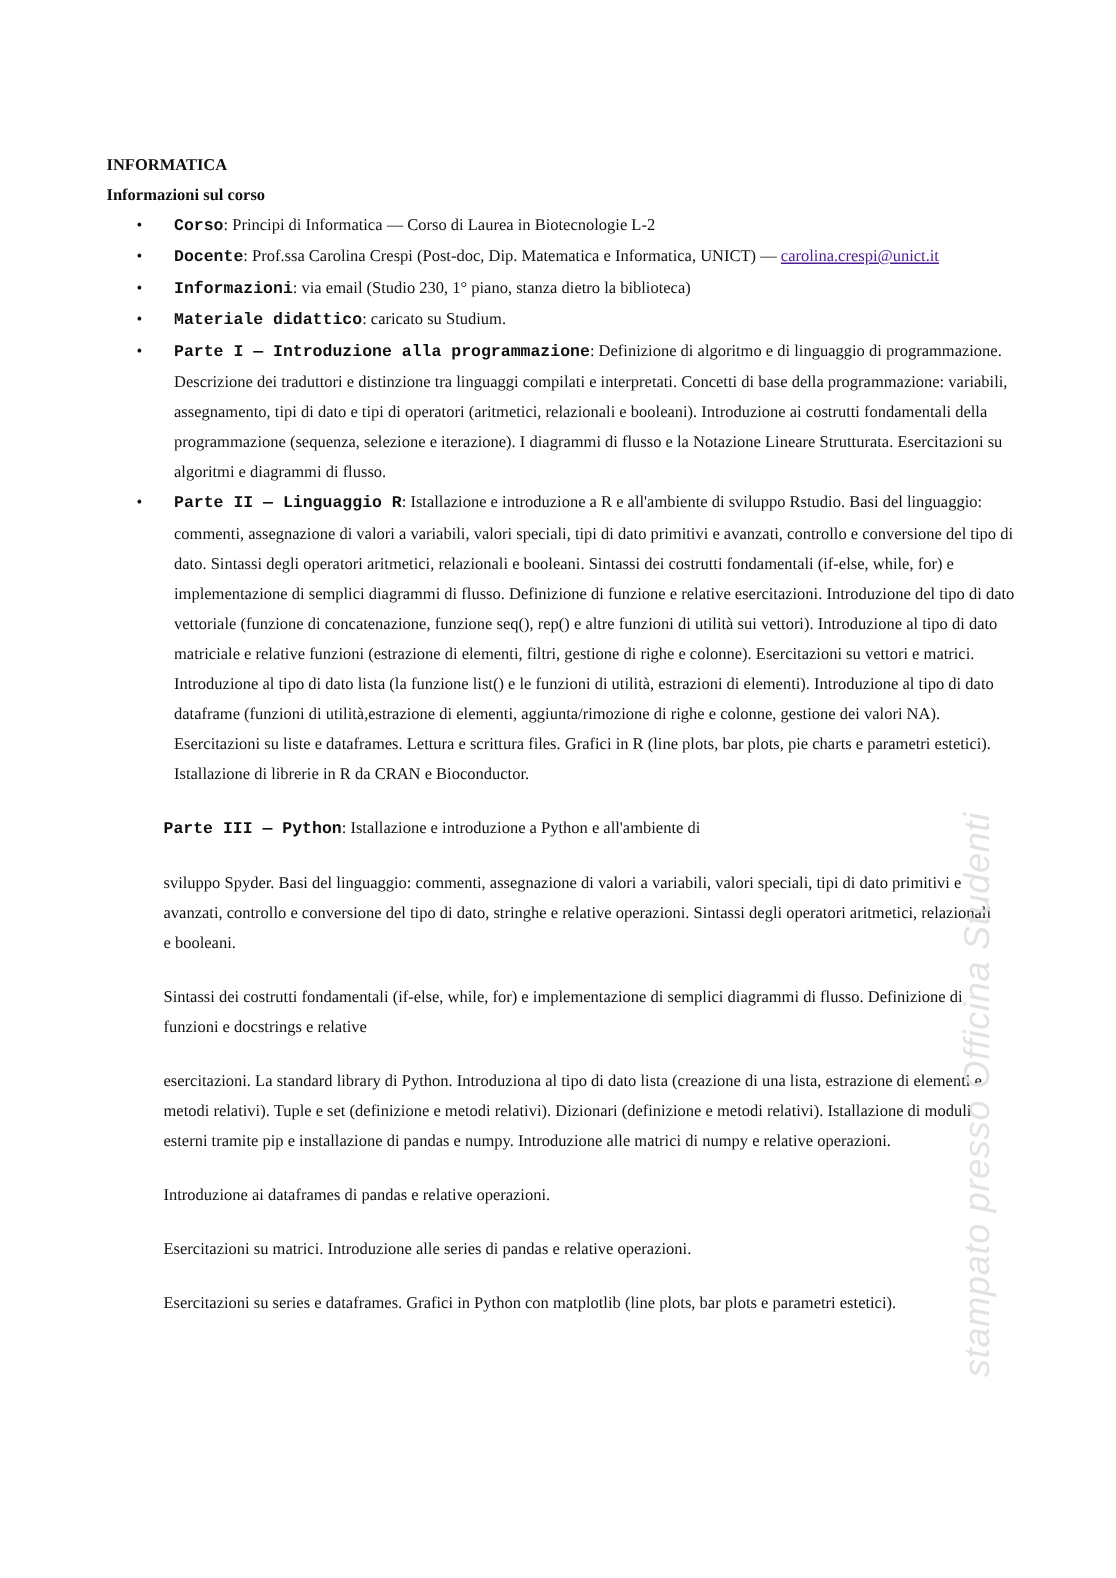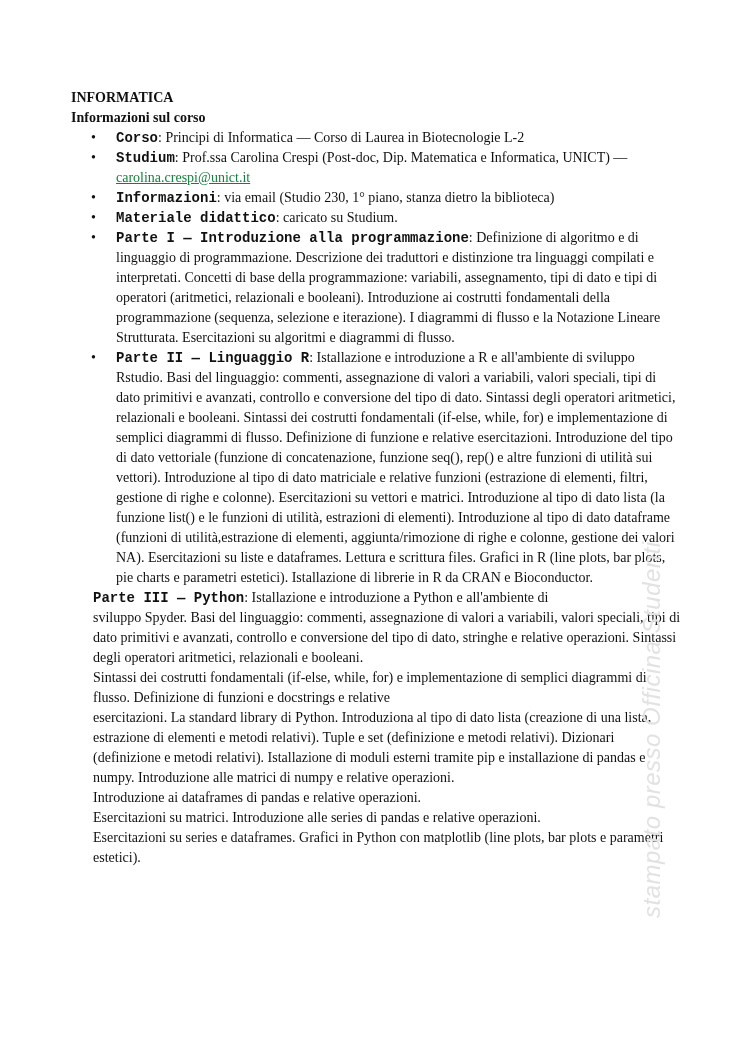--- a/index.html
+++ b/index.html
@@ -1,42 +1,42 @@
 <!DOCTYPE html>
 <html><head>
   <meta charset="utf-8">
   <style>
     html, body { margin: 0; padding: 0; background: #ffffff; }
     body { width: 744px; height: 1052px; position: relative; overflow: hidden;
       font-family: "Liberation Serif", "DejaVu Serif", serif; color: #111; }
-    .page { position: absolute; left: 71px; top: 88px; width: 610px;
-      font-size: 14px; line-height: 20px; }
+    .page { position: absolute; left: 71px; top: 100px; width: 610px;
+      font-size: 11px; line-height: 20px; }
     .h1 { font-weight: bold; }
     .h2 { font-weight: bold; }
     ul { list-style: none; margin: 0; padding: 0; }
     li { position: relative; padding-left: 45px; }
     li .bullet { position: absolute; left: 20px; top: 0; }
     .b { font-weight: bold; font-family: Liberation Mono, monospace; }
-    a.link { color: #15803d; text-decoration: underline; }
+    a.link { color: #4c1d95; text-decoration: underline; }
     .plain { padding-left: 22px; }
-    .plain p { margin: 0; }
+    .plain p { margin: 16px; }
     .watermark { position: absolute; left: 638px; top: 918px;
       transform: rotate(-90deg); transform-origin: left top;
       font-family: "Liberation Sans", "DejaVu Sans", sans-serif; font-style: italic;
       font-size: 24px; color: #e2e2e2; white-space: nowrap; letter-spacing: 0.5px; }
   </style>
 </head>
 <body>
 
 <div class="page">
   <div class="h1">INFORMATICA</div>
   <div class="h2">Informazioni sul corso</div>
   <ul>
     <li><span class="bullet">•</span><span class="b">Corso</span><span>: Principi di Informatica — Corso di Laurea in Biotecnologie L-2</span></li>
-    <li><span class="bullet">•</span><span class="b">Studium</span><span>: Prof.ssa Carolina Crespi (Post-doc, Dip. Matematica e Informatica, UNICT) — </span><a class="link">carolina.crespi@unict.it</a></li>
+    <li><span class="bullet">•</span><span class="b">Docente</span><span>: Prof.ssa Carolina Crespi (Post-doc, Dip. Matematica e Informatica, UNICT) — </span><a class="link">carolina.crespi@unict.it</a></li>
     <li><span class="bullet">•</span><span class="b">Informazioni</span><span>: via email (Studio 230, 1° piano, stanza dietro la biblioteca)</span></li>
     <li><span class="bullet">•</span><span class="b">Materiale didattico</span><span>: caricato su Studium.</span></li>
   </ul>
   <ul>
     <li><span class="bullet">•</span><span class="b">Parte I — Introduzione alla programmazione</span><span>: Definizione di algoritmo e di linguaggio di programmazione. Descrizione dei traduttori e distinzione tra linguaggi compilati e interpretati. Concetti di base della programmazione: variabili, assegnamento, tipi di dato e tipi di operatori (aritmetici, relazionali e booleani). Introduzione ai costrutti fondamentali della programmazione (sequenza, selezione e iterazione). I diagrammi di flusso e la Notazione Lineare Strutturata. Esercitazioni su algoritmi e diagrammi di flusso.</span></li>
     <li><span class="bullet">•</span><span class="b">Parte II — Linguaggio R</span><span>: Istallazione e introduzione a R e all'ambiente di sviluppo Rstudio. Basi del linguaggio: commenti, assegnazione di valori a variabili, valori speciali, tipi di dato primitivi e avanzati, controllo e conversione del tipo di dato. Sintassi degli operatori aritmetici, relazionali e booleani. Sintassi dei costrutti fondamentali (if-else, while, for) e implementazione di semplici diagrammi di flusso. Definizione di funzione e relative esercitazioni. Introduzione del tipo di dato vettoriale (funzione di concatenazione, funzione seq(), rep() e altre funzioni di utilità sui vettori). Introduzione al tipo di dato matriciale e relative funzioni (estrazione di elementi, filtri, gestione di righe e colonne). Esercitazioni su vettori e matrici. Introduzione al tipo di dato lista (la funzione list() e le funzioni di utilità, estrazioni di elementi). Introduzione al tipo di dato dataframe (funzioni di utilità,estrazione di elementi, aggiunta/rimozione di righe e colonne, gestione dei valori NA). Esercitazioni su liste e dataframes. Lettura e scrittura files. Grafici in R (line plots, bar plots, pie charts e parametri estetici). Istallazione di librerie in R da CRAN e Bioconductor.</span></li>
   </ul>
   <div class="plain">
     <p><span class="b">Parte III — Python</span><span>: Istallazione e introduzione a Python e all'ambiente di</span></p>
     <p>sviluppo Spyder. Basi del linguaggio: commenti, assegnazione di valori a variabili, valori speciali, tipi di dato primitivi e avanzati, controllo e conversione del tipo di dato, stringhe e relative operazioni. Sintassi degli operatori aritmetici, relazionali e booleani.</p>

